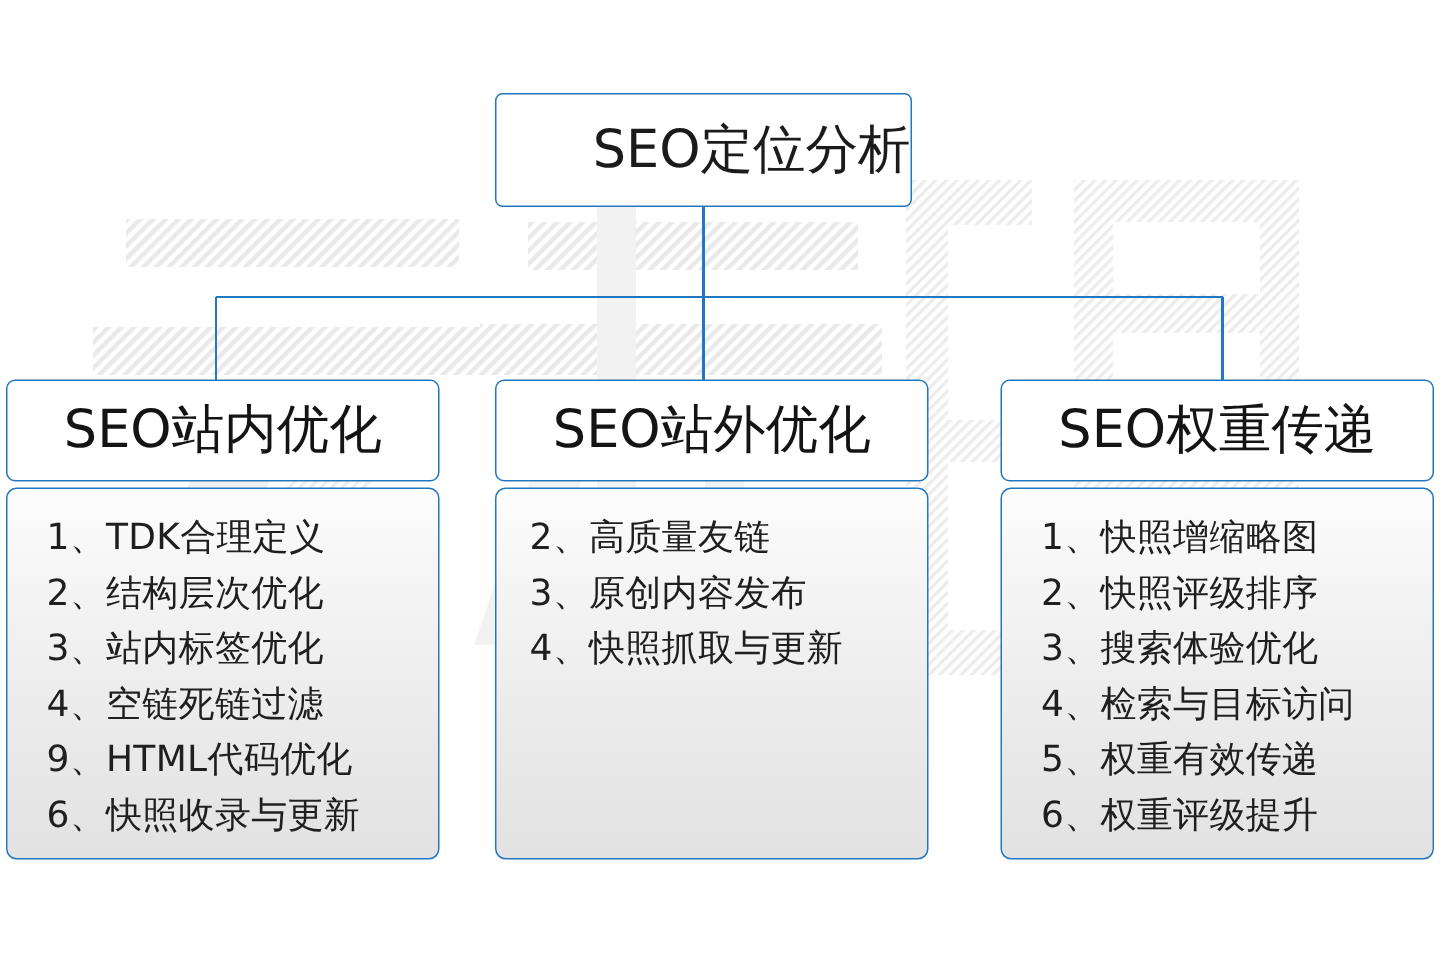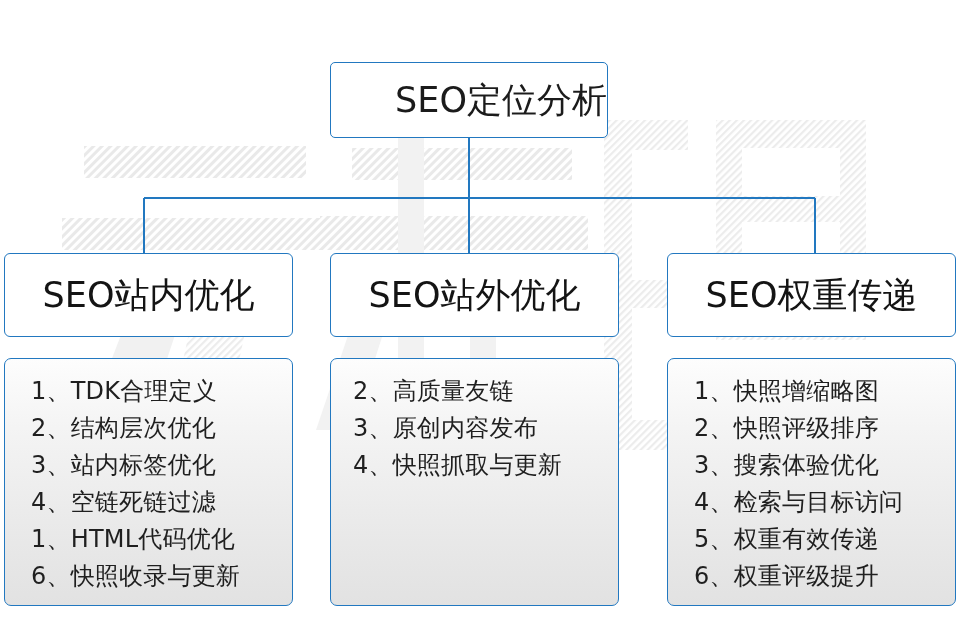--- a/index.html
+++ b/index.html
@@ -75,42 +75,42 @@
     width: 289px;
     z-index: 3;
   }
   .col-0 { left: 4px; }
   .col-1 { left: 330px; }
   .col-2 { left: 667px; }
 
   .col-header {
     box-sizing: border-box;
     width: 100%;
-    height: 84px;
+    height: 68px;
     border: 1.5px solid #2278c0;
     border-radius: 6px;
     background: #ffffff;
     display: flex;
     align-items: center;
     justify-content: center;
     position: relative;
     z-index: 2;
   }
   .col-header-title {
     font-size: 35px;
     color: #141414;
     line-height: 1;
     white-space: nowrap;
   }
 
   .col-body {
     box-sizing: border-box;
     width: 100%;
     height: 248px;
-    margin-top: 21px;
+    margin-top: 4px;
     border: 1.5px solid #2278c0;
     border-radius: 7px;
     background: linear-gradient(to bottom, #fdfdfd 0%, #f4f4f4 28%, #ebebeb 62%, #e2e2e2 100%);
     padding: 14px 0 10px 0;
     display: flex;
     flex-direction: column;
     justify-content: flex-start;
   }
 
   .list-item {
@@ -184,21 +184,21 @@
 
   <div class="column col-0">
     <div class="col-header">
       <div class="col-header-title">SEO站内优化</div>
     </div>
     <div class="col-body">
       <div class="list-item">1、TDK合理定义</div>
       <div class="list-item">2、结构层次优化</div>
       <div class="list-item">3、站内标签优化</div>
       <div class="list-item">4、空链死链过滤</div>
-      <div class="list-item">1、HTML代码优化</div>
+      <div class="list-item">9、HTML代码优化</div>
       <div class="list-item">6、快照收录与更新</div>
     </div>
   </div>
 
   <div class="column col-1">
     <div class="col-header">
       <div class="col-header-title">SEO站外优化</div>
     </div>
     <div class="col-body">
       <div class="list-item">2、高质量友链</div>

